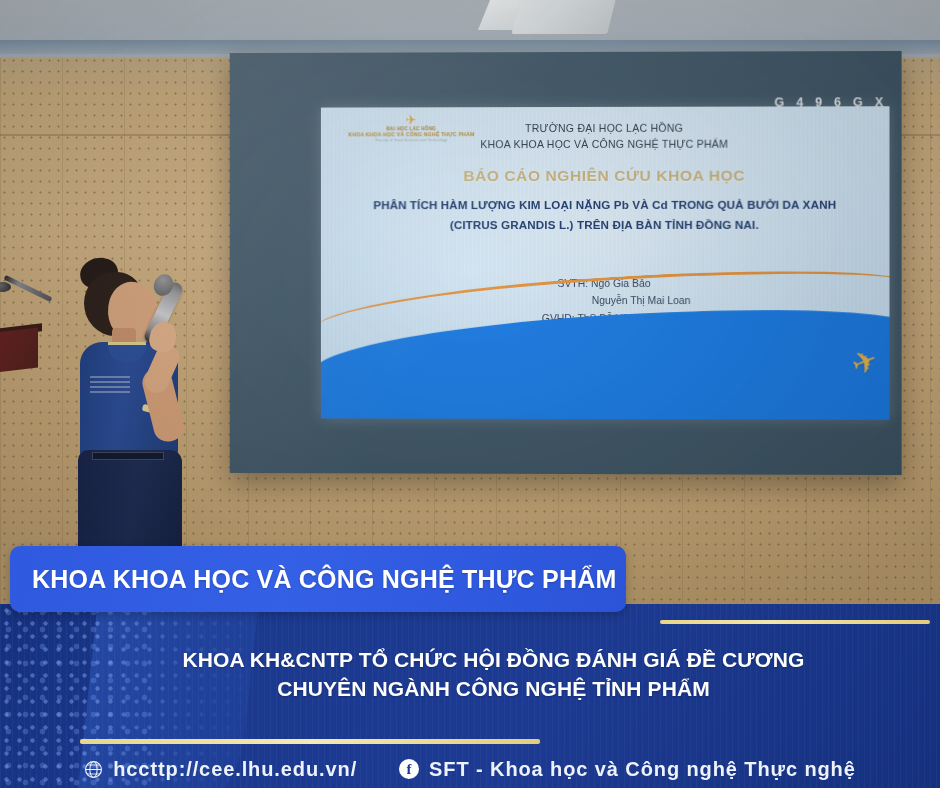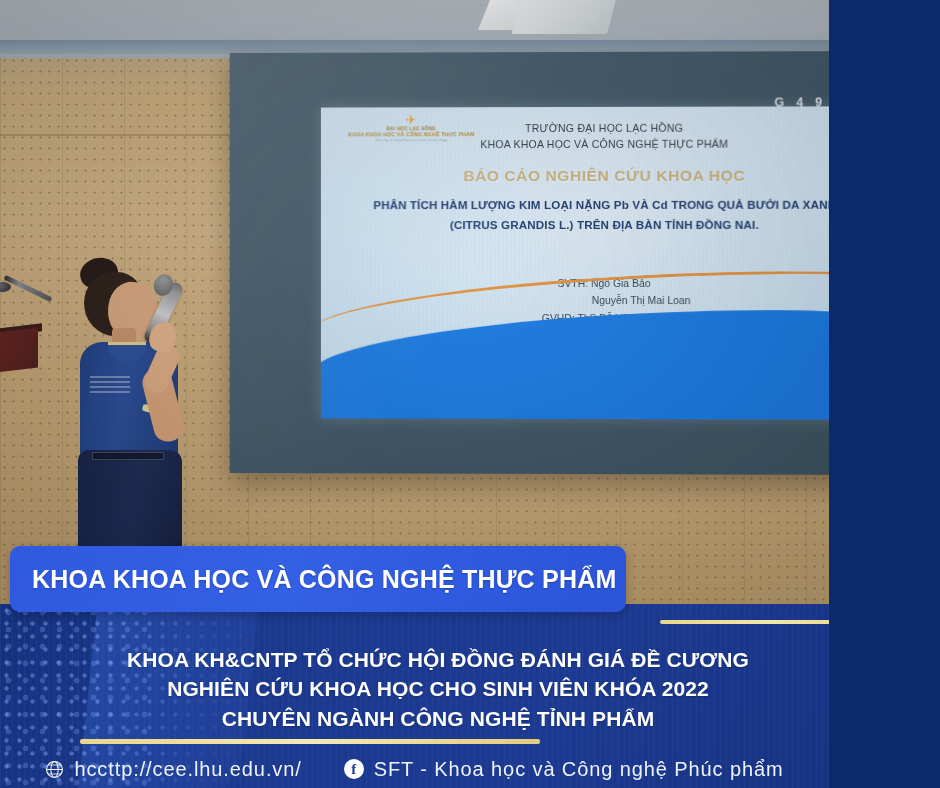--- a/index.html
+++ b/index.html
@@ -1,20 +1,20 @@
 <!DOCTYPE html>
 <html><head>
 <meta charset="utf-8">
 <style>
   * { margin:0; padding:0; box-sizing:border-box; }
   html,body { width:940px; height:788px; overflow:hidden; background:#0b2a6b; }
   body { font-family:"Liberation Sans", sans-serif; }
 
   #stage {
-    position:relative; width:829px; height:788px; overflow:hidden;
+    position:relative; width:940px; height:788px; overflow:hidden;
   }
 
   
   #photo {
     position:absolute; left:0; top:0; width:940px; height:604px;
     overflow:hidden;
     background:
       linear-gradient(to bottom, rgba(150,165,180,.55) 0%, rgba(150,165,180,.18) 9%, rgba(255,255,255,0) 16%),
       linear-gradient(to bottom, #c9ab79 0%, #cfb184 38%, #c8a878 62%, #bfa06f 100%);
   }
@@ -325,21 +325,21 @@
   #headline div { white-space:nowrap; }
 
   #footer-row {
     position:absolute; left:0; right:0; top:752px; height:34px;
     display:flex; align-items:center; justify-content:center; gap:42px;
     z-index:6;
   }
   .foot-item { display:flex; align-items:center; gap:10px; }
   .foot-item .txt {
     color:#eef3fb; font-size:20px; letter-spacing:.9px; white-space:nowrap;
-    font-weight:400;
+    font-weight:700;
   }
   .globe { width:19px; height:19px; }
   .fb {
     width:20px; height:20px; border-radius:50%;
     background:#ffffff; color:#1b398f;
     font-weight:700; font-size:15px;
     display:flex; align-items:center; justify-content:center;
     font-family:"Liberation Serif", serif;
   }
 </style>
@@ -427,36 +427,35 @@
   </div>
 
   <div id="title-pill">
     <span id="title-pill-text">KHOA KHOA HỌC VÀ CÔNG NGHỆ THỰC PHẨM</span>
   </div>
 
   <div id="gold-rule-right"></div>
 
   <div id="headline">
     <div>KHOA KH&amp;CNTP TỔ CHỨC HỘI ĐỒNG ĐÁNH GIÁ ĐỀ CƯƠNG</div>
-    <div>NGHIÊN CỨU KHOA HỌC CHO SINH VIÊN KHÓA 2022</div>
     <div>CHUYÊN NGÀNH CÔNG NGHỆ TỈNH PHẨM</div>
   </div>
 
   <div id="gold-rule-left"></div>
 
   <div id="footer-row">
     <div class="foot-item">
       <svg class="globe" viewBox="0 0 24 24">
         <circle cx="12" cy="12" r="10" fill="none" stroke="#eef3fb" stroke-width="1.5"></circle>
         <ellipse cx="12" cy="12" rx="4.6" ry="10" fill="none" stroke="#eef3fb" stroke-width="1.3"></ellipse>
         <line x1="2" y1="12" x2="22" y2="12" stroke="#eef3fb" stroke-width="1.3"></line>
         <line x1="4" y1="6.3" x2="20" y2="6.3" stroke="#eef3fb" stroke-width="1.1"></line>
         <line x1="4" y1="17.7" x2="20" y2="17.7" stroke="#eef3fb" stroke-width="1.1"></line>
       </svg>
       <span class="txt">hccttp://cee.lhu.edu.vn/</span>
     </div>
     <div class="foot-item">
       <span class="fb">f</span>
-      <span class="txt">SFT - Khoa học và Công nghệ Phúc phẩm</span>
+      <span class="txt">SFT - Khoa học và Công nghệ Thực nghệ</span>
     </div>
   </div>
 
 </div>
 
 </body></html>

